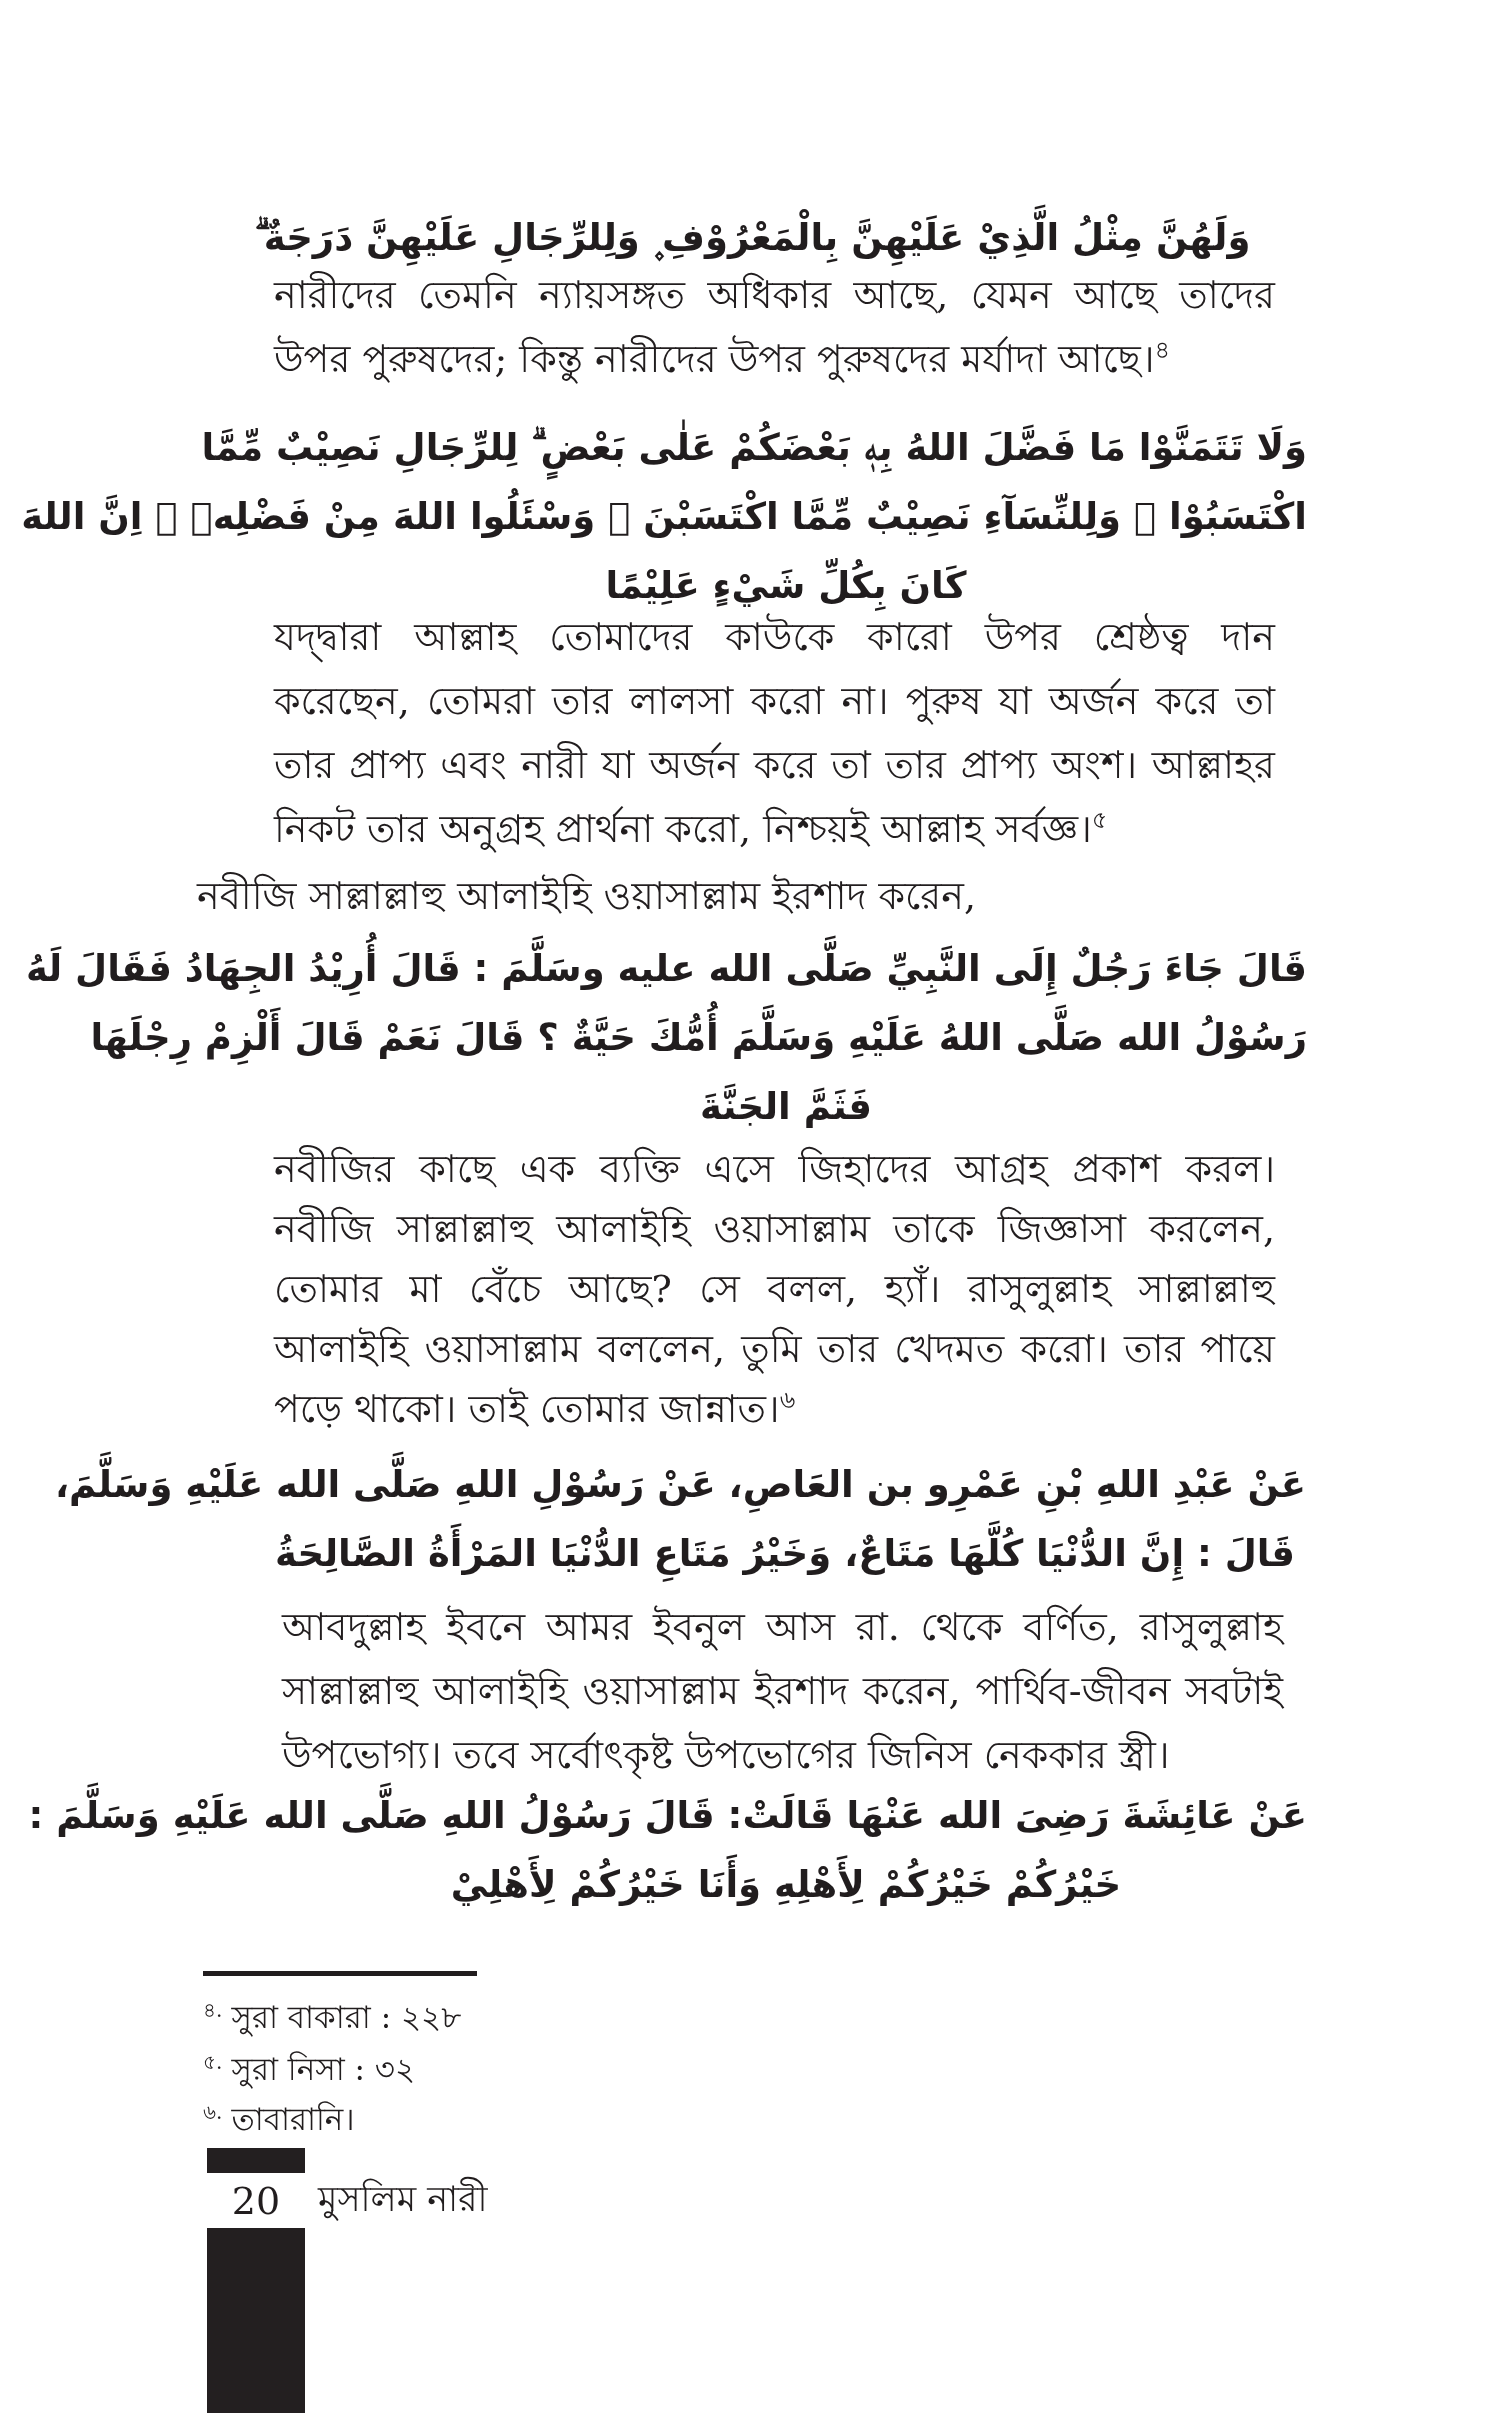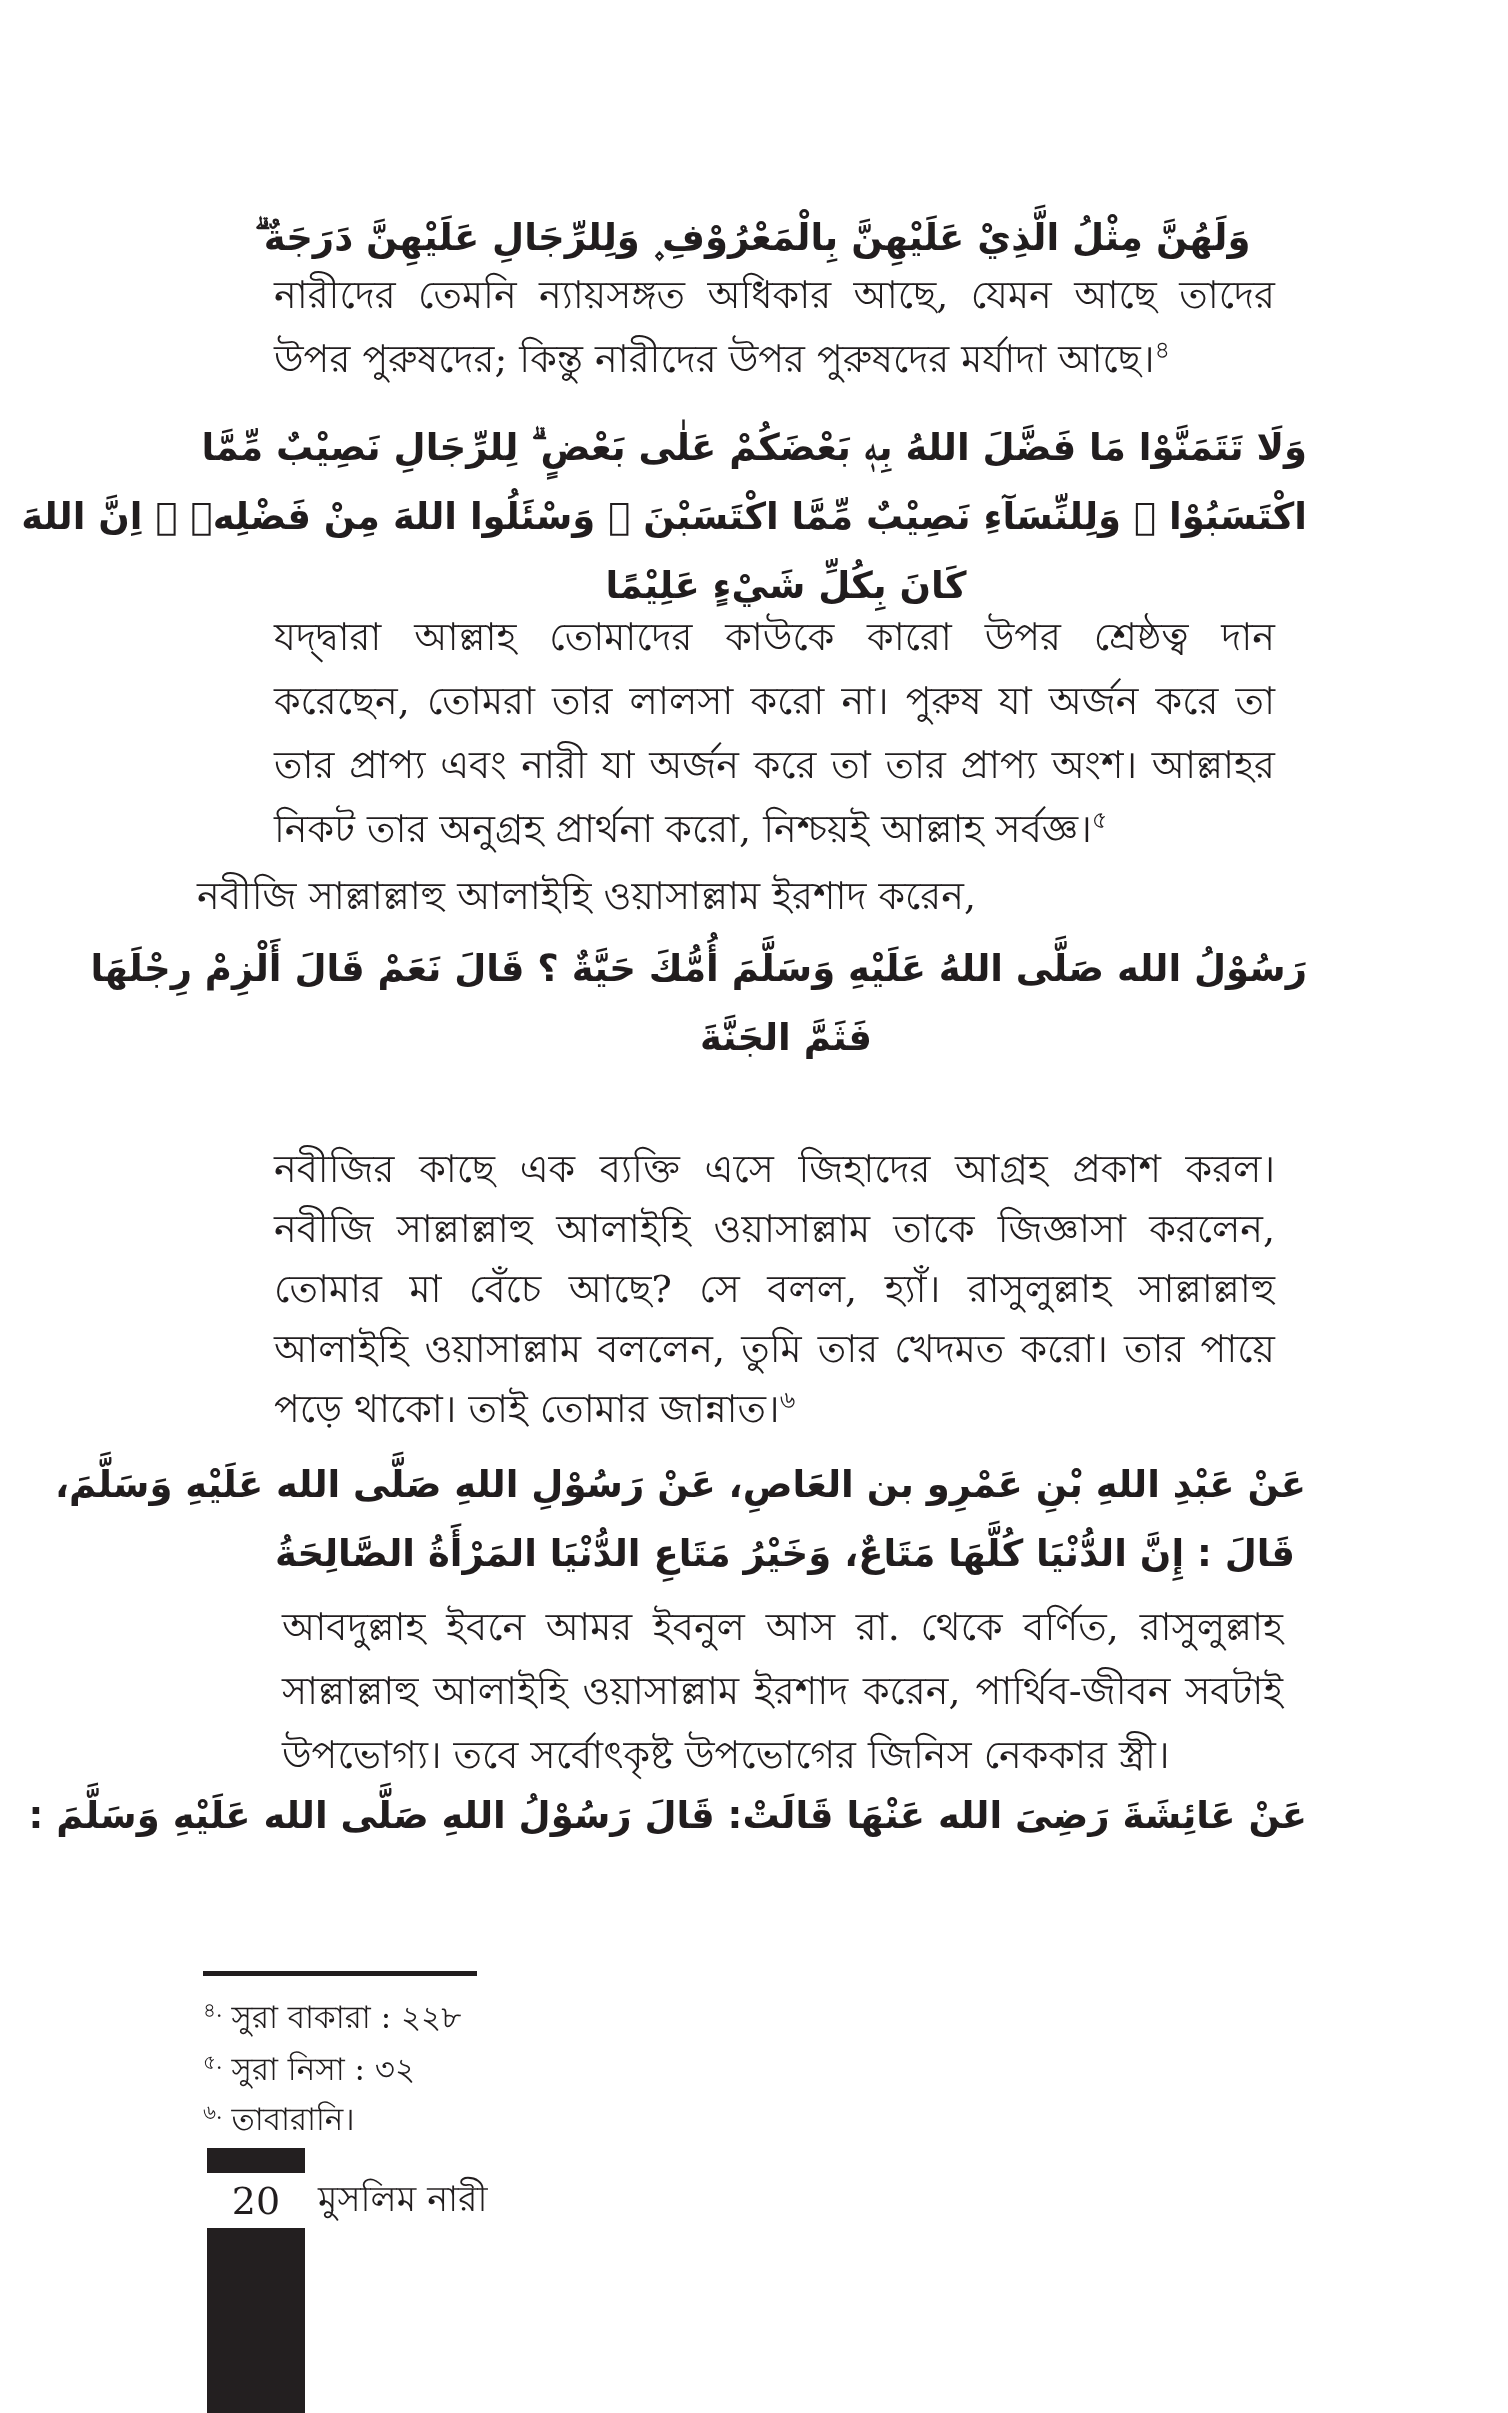--- a/index.html
+++ b/index.html
@@ -67,39 +67,41 @@
   <div class="ar-line">كَانَ بِكُلِّ شَيْءٍ عَلِيْمًا</div>
 </div>
 
 <p class="abs bn" style="left:274px;top:605px;width:1001px;margin:0;">
   <span>যদ্দ্বারা আল্লাহ তোমাদের কাউকে কারো উপর শ্রেষ্ঠত্ব দান করেছেন, তোমরা তার লালসা করো না। পুরুষ যা অর্জন করে তা তার প্রাপ্য এবং নারী যা অর্জন করে তা তার প্রাপ্য অংশ। আল্লাহর নিকট তার অনুগ্রহ প্রার্থনা করো, নিশ্চয়ই আল্লাহ সর্বজ্ঞ।</span><sup>৫</sup>
 </p>
 
 <p class="abs bn lead" style="left:197px;top:864px;width:1079px;margin:0;">নবীজি সাল্লাল্লাহু আলাইহি ওয়াসাল্লাম ইরশাদ করেন,</p>
 
 <div class="abs ar" style="left:265px;top:934px;width:1042px;">
+  <div class="ar-line">قَالَ جَاءَ رَجُلٌ إِلَى النَّبِيِّ صَلَّى الله عليه وسَلَّمَ : قَالَ أُرِيْدُ الجِهَادُ فَقَالَ لَهُ</div>
   <div class="ar-line">رَسُوْلُ الله صَلَّى اللهُ عَلَيْهِ وَسَلَّمَ أُمُّكَ حَيَّةٌ ؟ قَالَ نَعَمْ قَالَ أَلْزِمْ رِجْلَهَا</div>
   <div class="ar-line">فَثَمَّ الجَنَّةَ</div>
 </div>
 
 <p class="abs bn" style="left:274px;top:1139px;width:1001px;margin:0;line-height:60px;">
   <span>নবীজির কাছে এক ব্যক্তি এসে জিহাদের আগ্রহ প্রকাশ করল। নবীজি সাল্লাল্লাহু আলাইহি ওয়াসাল্লাম তাকে জিজ্ঞাসা করলেন, তোমার মা বেঁচে আছে? সে বলল, হ্যাঁ। রাসুলুল্লাহ সাল্লাল্লাহু আলাইহি ওয়াসাল্লাম বললেন, তুমি তার খেদমত করো। তার পায়ে পড়ে থাকো। তাই তোমার জান্নাত।</span><sup>৬</sup>
 </p>
 
 <div class="abs ar" style="left:264px;top:1450px;width:1042px;">
   <div class="ar-line">عَنْ عَبْدِ اللهِ بْنِ عَمْرِو بن العَاصِ، عَنْ رَسُوْلِ اللهِ صَلَّى الله عَلَيْهِ وَسَلَّمَ،</div>
   <div class="ar-line">قَالَ : إِنَّ الدُّنْيَا كُلَّهَا مَتَاعٌ، وَخَيْرُ مَتَاعِ الدُّنْيَا المَرْأَةُ الصَّالِحَةُ</div>
 </div>
 
 <p class="abs bn" style="left:274px;top:1587px;width:1001px;margin:8px;">
   <span>আবদুল্লাহ ইবনে আমর ইবনুল আস রা. থেকে বর্ণিত, রাসুলুল্লাহ সাল্লাল্লাহু আলাইহি ওয়াসাল্লাম ইরশাদ করেন, পার্থিব-জীবন সবটাই উপভোগ্য। তবে সর্বোৎকৃষ্ট উপভোগের জিনিস নেককার স্ত্রী।</span>
 </p>
 
 <div class="abs ar" style="left:265px;top:1781px;width:1042px;">
   <div class="ar-line">عَنْ عَائِشَةَ رَضِىَ الله عَنْهَا قَالَتْ: قَالَ رَسُوْلُ اللهِ صَلَّى الله عَلَيْهِ وَسَلَّمَ :</div>
+  <div class="ar-line">خَيْرُكُمْ خَيْرُكُمْ لِأَهْلِهِ وَأَنَا خَيْرُكُمْ لِأَهْلِيْ</div>
 </div>
 
 <div class="abs footnote-sep" style="left:203px;top:1971px;"></div>
 
 <div class="abs fn" style="left:203px;top:1997px;width:823px;">
   <sup>৪.</sup><span>সুরা বাকারা : ২২৮</span>
 </div>
 <div class="abs fn" style="left:203px;top:2049px;width:823px;">
   <sup>৫.</sup><span>সুরা নিসা : ৩২</span>
 </div>

